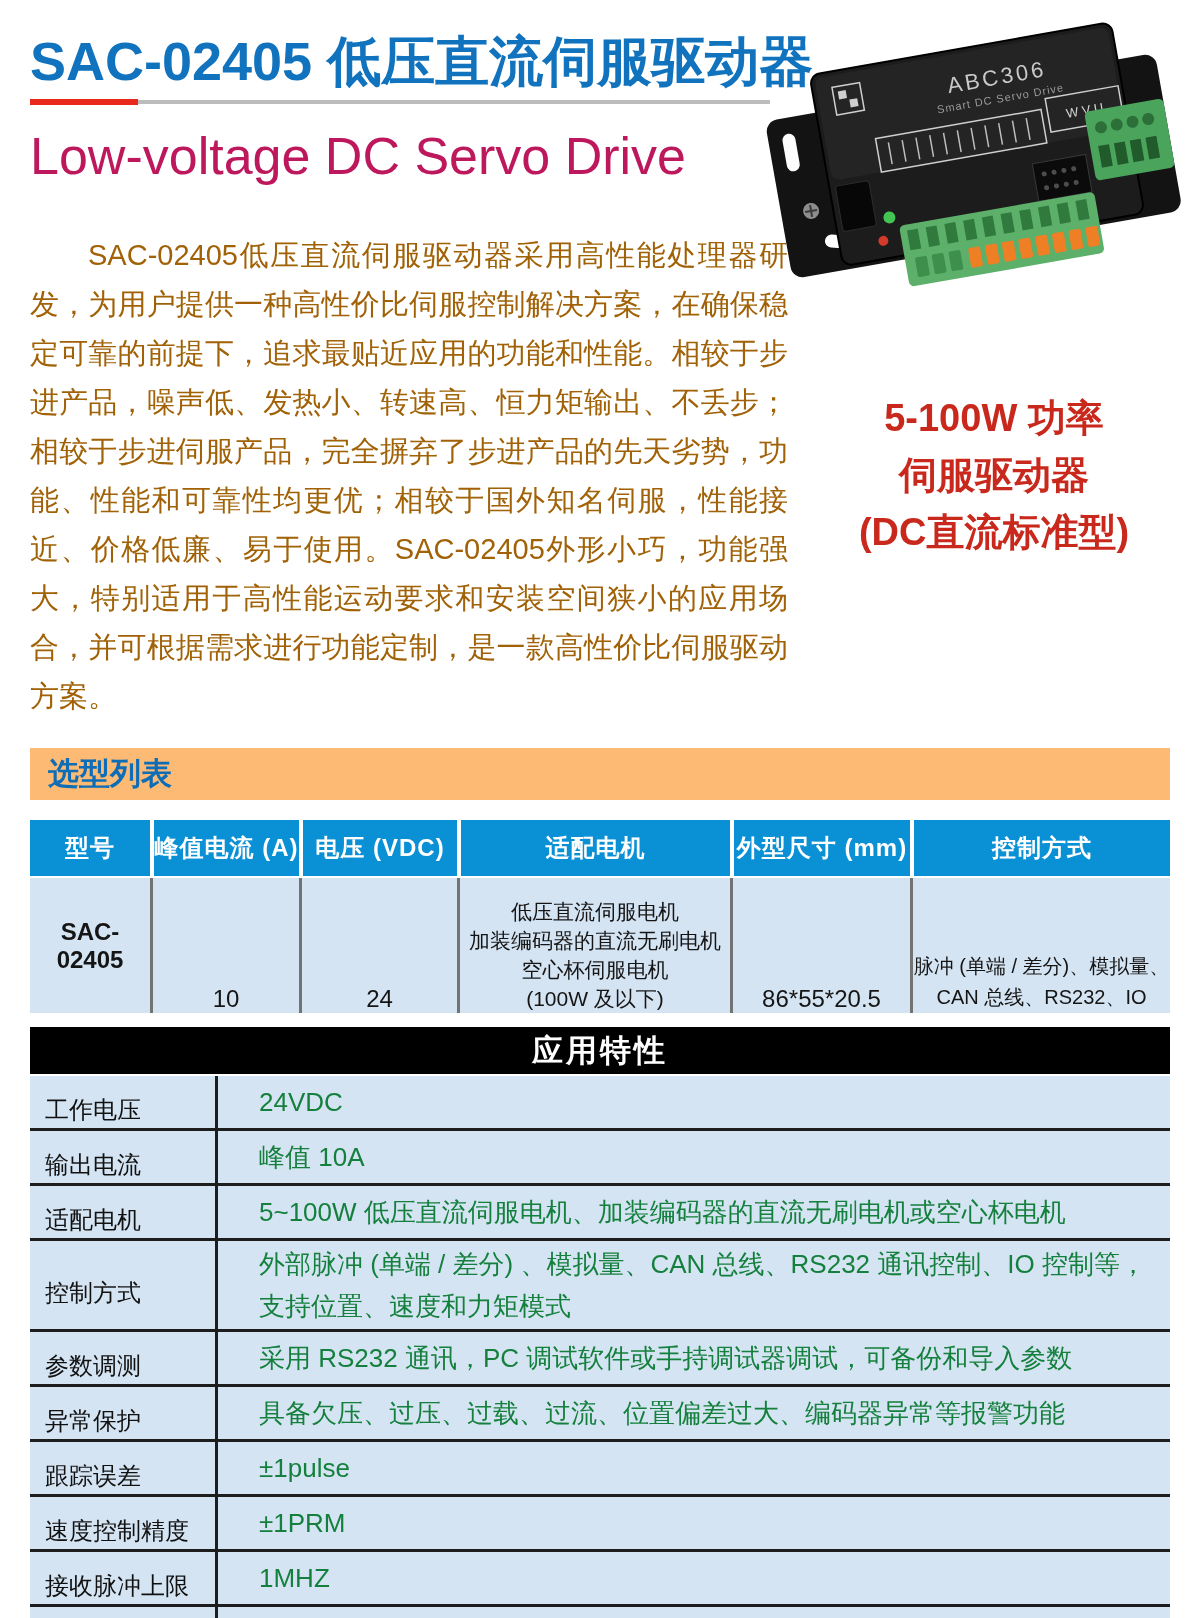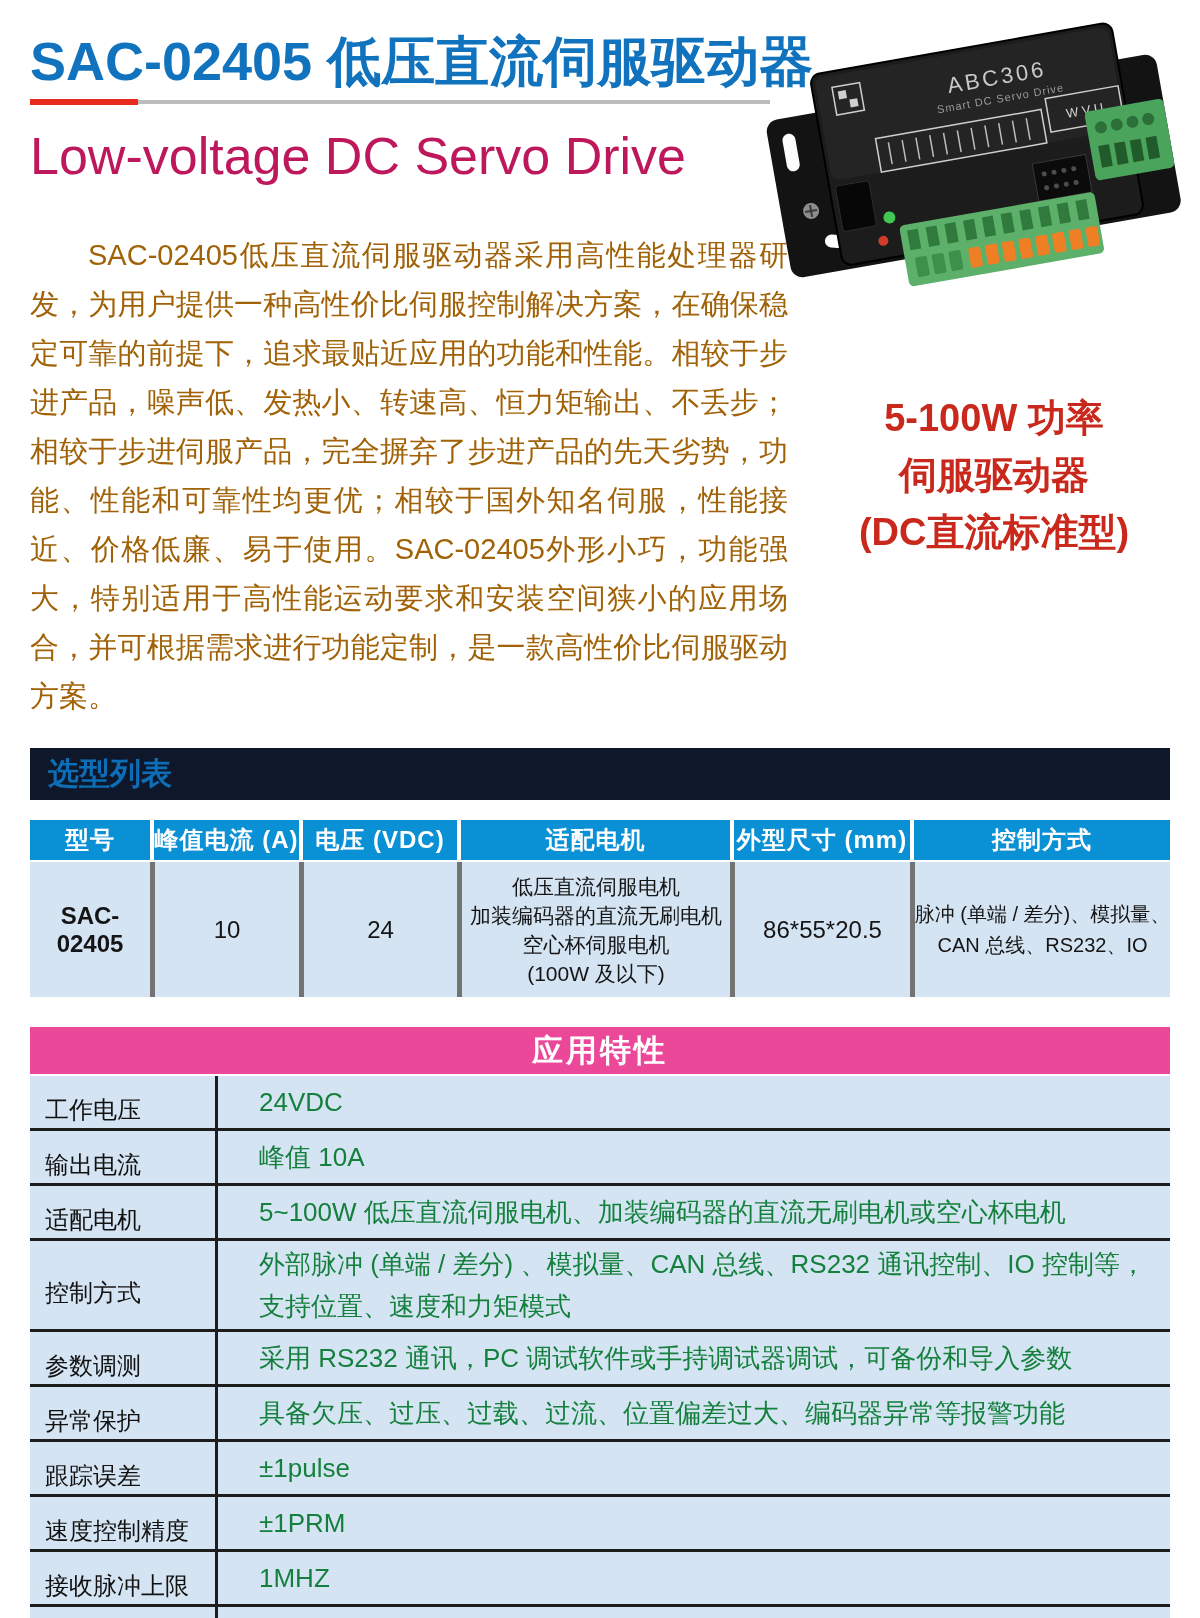--- a/index.html
+++ b/index.html
@@ -19,41 +19,41 @@
 
   
   .desc { position:absolute; left:30px; top:231px; width:758px; font-size:29px; line-height:49px;
           text-align:justify; text-indent:2em; color:#a16207; }
 
   
   .callout { position:absolute; left:798px; top:390px; width:392px; text-align:center;
              font-size:38px; font-weight:700; line-height:57px; color:#c9291c; }
 
   
-  .band { position:absolute; left:30px; top:748px; width:1140px; height:52px; background:#0f172a; }
+  .band { position:absolute; left:30px; top:748px; width:1140px; height:52px; background:#fdba74; }
   .band span { display:inline-block; padding-left:18px; line-height:52px; font-size:31px; font-weight:700; color:#0d6db6; }
 
   
   .seltable { position:absolute; left:30px; top:820px; width:1140px; }
   .sel-head, .sel-body { display:grid; grid-template-columns:120px 149px 158px 273px 180px 260px; }
-  .sel-head { height:40px; background:#0a90d5; }
+  .sel-head { height:56px; background:#0a90d5; }
   .sel-head > div { display:flex; align-items:center; justify-content:center; color:#fff;
                     font-size:24px; font-weight:700; letter-spacing:1px; }
   .sel-head > div + div { border-left:4px solid #ffffff; }
   .sel-body { margin-top:2px; height:135px; }
   .sel-body > div { background:#d5e4f3; display:flex; flex-direction:column; align-items:center;
                     justify-content:center; text-align:center; font-size:24px; color:#151515; }
-  .sel-body > div + div { border-left:5px solid #737373; }
+  .sel-body > div + div { border-left:3px solid #737373;justify-content:flex-end; }
   .cell-model { font-weight:700; }
   .cell-motor div { font-size:21px; line-height:29px; white-space:nowrap; }
   .cell-control div { font-size:20px; line-height:31px; white-space:nowrap; }
 
   
   .features { position:absolute; left:30px; top:1027px; width:1140px; }
-  .fheader { height:47px; background:#ec4899; display:flex; align-items:center; justify-content:center;
+  .fheader { height:47px; background:#000000; display:flex; align-items:center; justify-content:center;
              color:#fff; font-size:31px; font-weight:700; letter-spacing:3px; }
   .frows { margin-top:2px; border-bottom:3px solid #1d1d1d; }
   .frow { display:grid; grid-template-columns:188px 1fr; background:#d5e4f3; min-height:42px; }
   .frow + .frow { border-top:3px solid #1d1d1d; }
   .flabel { display:flex; align-items:center; padding:18px 6px 2px 15px; font-size:24px; color:#111;
             border-right:3px solid #1d1d1d; }
   .fvalue { display:flex; align-items:center; padding:2px 10px 2px 17px; font-size:26px; color:#15803d;
             line-height:42px;margin-left:24px; }
 </style>
 </head>

